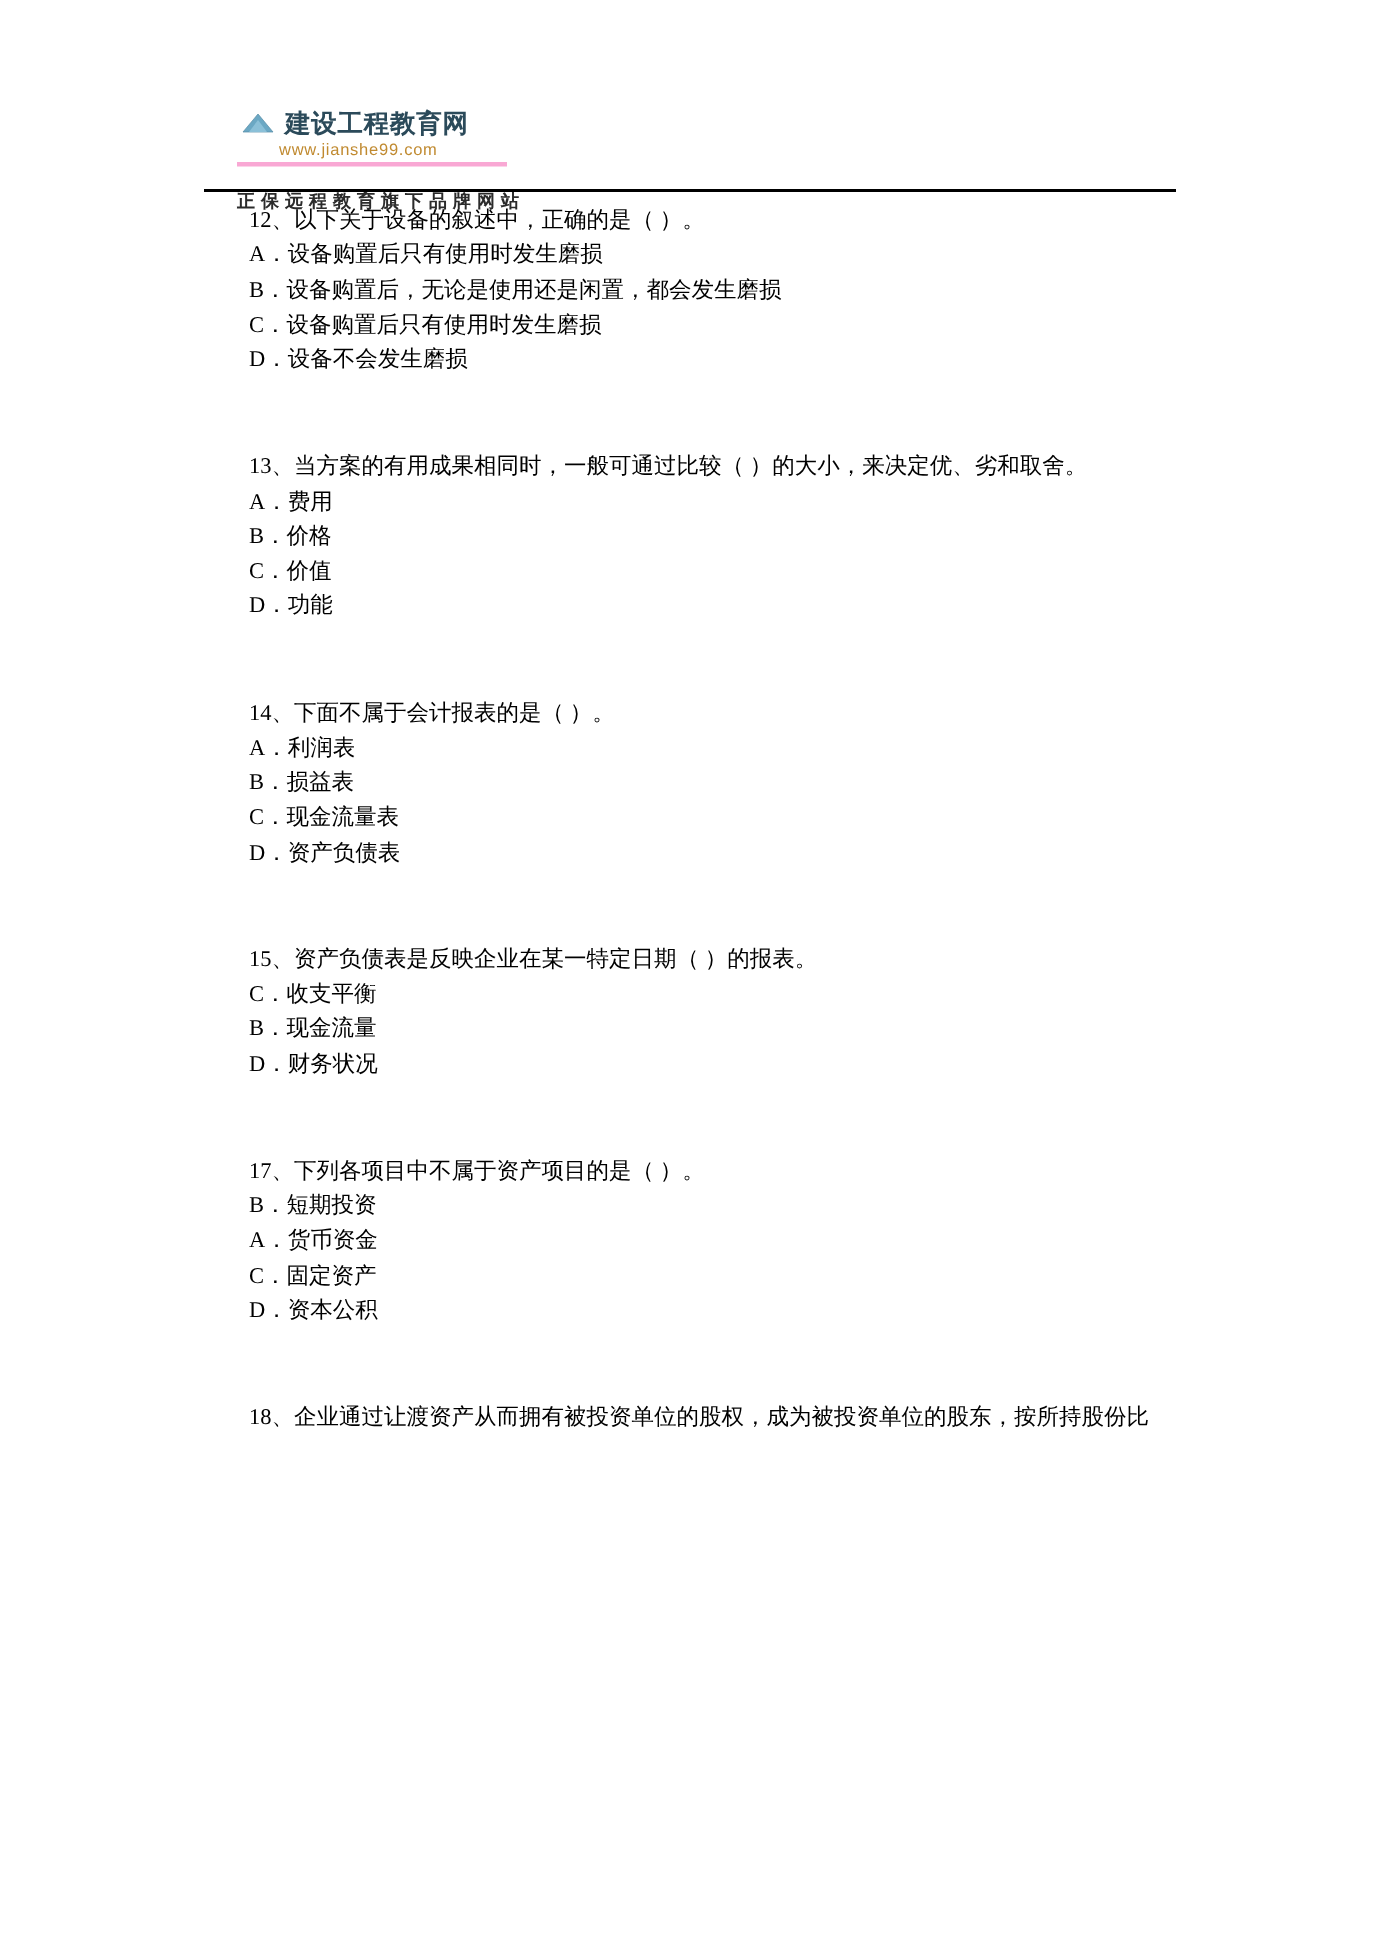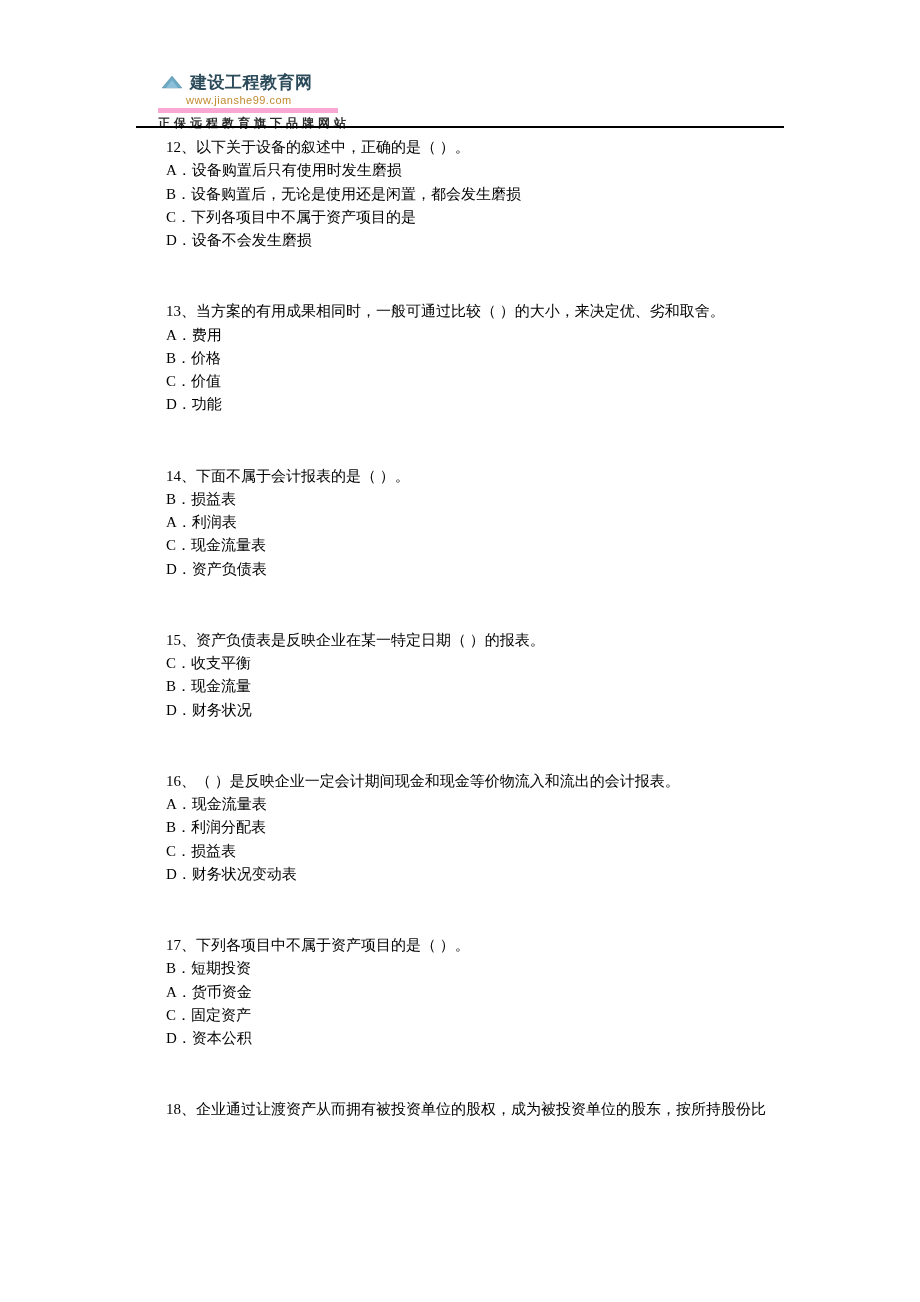--- a/index.html
+++ b/index.html
@@ -46,22 +46,22 @@
       margin-top: -2px;
       letter-spacing: 0.5px;
     }
     .logo-tagline {
       font-family: "SimHei", "黑体", sans-serif;
       font-size: 12px;
       font-weight: bold;
       color: #2b2b2b;
       letter-spacing: 4px;
       margin-top: 2px;
-      border-top: 5px solid #f9a8d4;
-      padding-top: 2px;
+      border-top: 3px solid #f9a8d4;
+      padding-top: 15px;
       white-space: nowrap;
     }
     .divider {
       position: absolute;
       top: 126px;
       left: 136px;
       width: 648px;
       height: 2px;
       background: #000000;
     }
@@ -106,54 +106,47 @@
 </div>
 
 <div class="divider"></div>
 
 <div class="content">
 
   <div class="question-block">
     <div class="question-stem"><span>12</span>、<span>以下关于设备的叙述中，正确的是（  ）。</span></div>
     <div class="option">A．设备购置后只有使用时发生磨损</div>
     <div class="option">B．设备购置后，无论是使用还是闲置，都会发生磨损</div>
-    <div class="option">C．下列各项目中不属于资产项目的是</div>
+    <div class="option">C．设备购置后只有使用时发生磨损</div>
     <div class="option">D．设备不会发生磨损</div>
   </div>
 
   <div class="question-block">
     <div class="question-stem"><span>13</span>、<span>当方案的有用成果相同时，一般可通过比较（  ）的大小，来决定优、劣和取舍。</span></div>
     <div class="option">A．费用</div>
     <div class="option">B．价格</div>
     <div class="option">C．价值</div>
     <div class="option">D．功能</div>
   </div>
 
   <div class="question-block">
     <div class="question-stem"><span>14</span>、<span>下面不属于会计报表的是（  ）。</span></div>
+    <div class="option">A．利润表</div>
     <div class="option">B．损益表</div>
-    <div class="option">A．利润表</div>
     <div class="option">C．现金流量表</div>
     <div class="option">D．资产负债表</div>
   </div>
 
   <div class="question-block">
     <div class="question-stem"><span>15</span>、<span>资产负债表是反映企业在某一特定日期（  ）的报表。</span></div>
     <div class="option">C．收支平衡</div>
     <div class="option">B．现金流量</div>
     <div class="option">D．财务状况</div>
   </div>
 
-  <div class="question-block">
-    <div class="question-stem"><span>16</span>、<span>（  ）是反映企业一定会计期间现金和现金等价物流入和流出的会计报表。</span></div>
-    <div class="option">A．现金流量表</div>
-    <div class="option">B．利润分配表</div>
-    <div class="option">C．损益表</div>
-    <div class="option">D．财务状况变动表</div>
-  </div>
 
   <div class="question-block">
     <div class="question-stem"><span>17</span>、<span>下列各项目中不属于资产项目的是（  ）。</span></div>
     <div class="option">B．短期投资</div>
     <div class="option">A．货币资金</div>
     <div class="option">C．固定资产</div>
     <div class="option">D．资本公积</div>
   </div>
 
   <div class="question-block">

